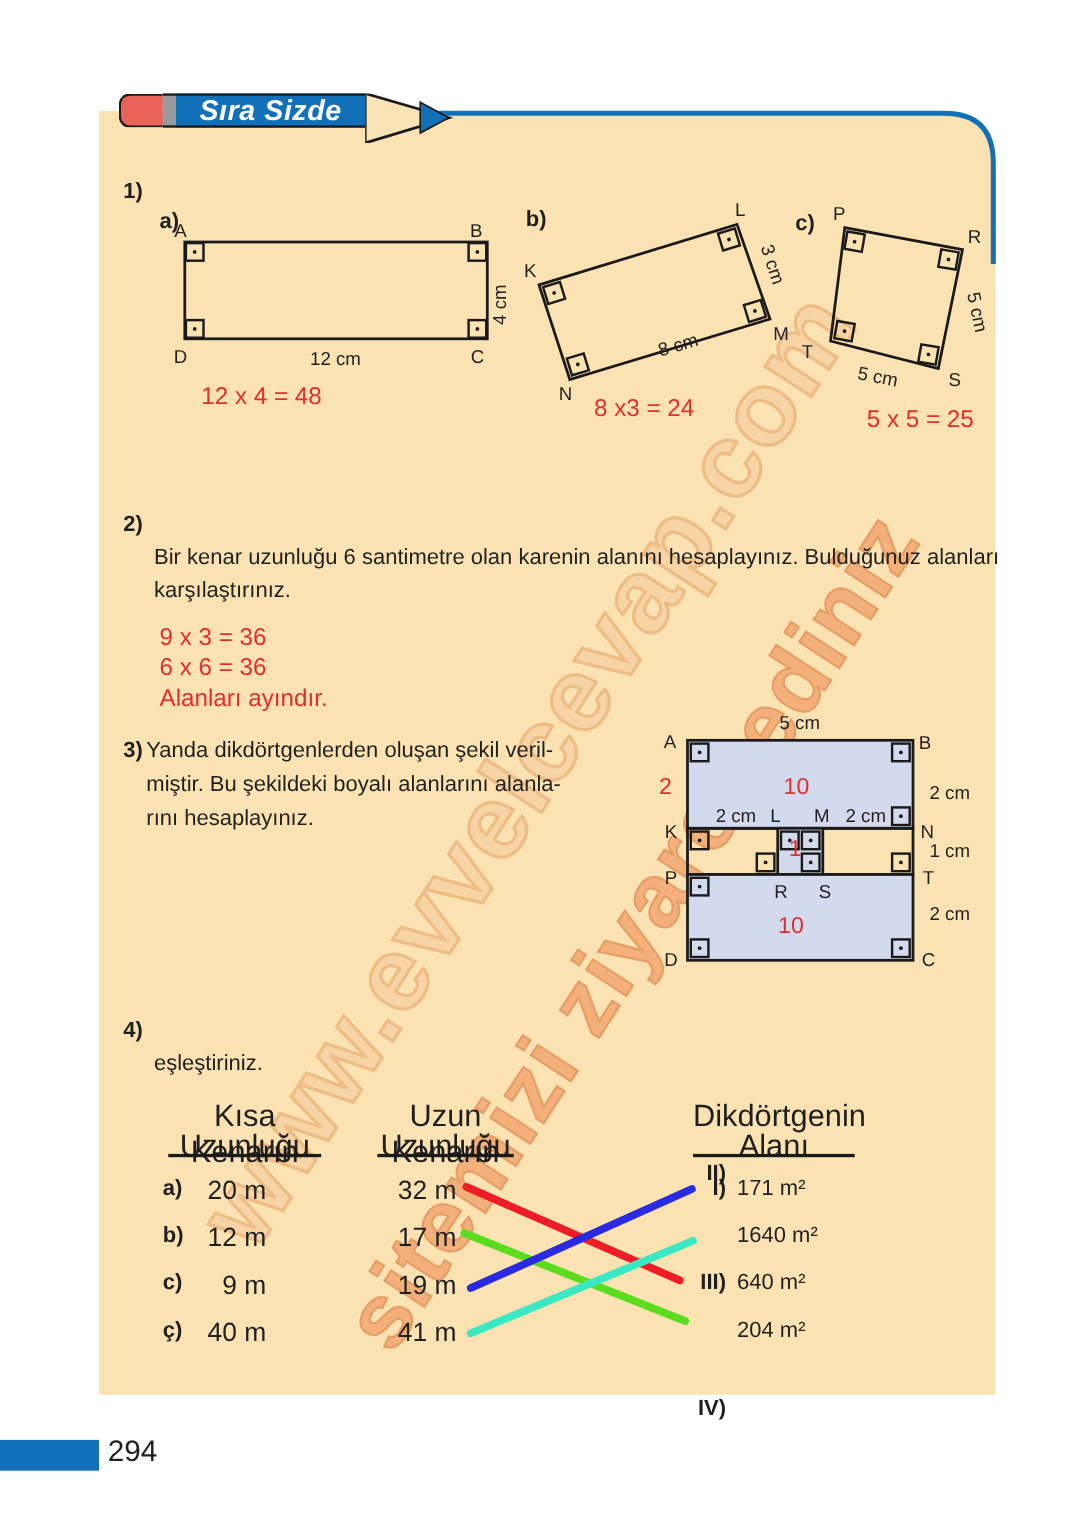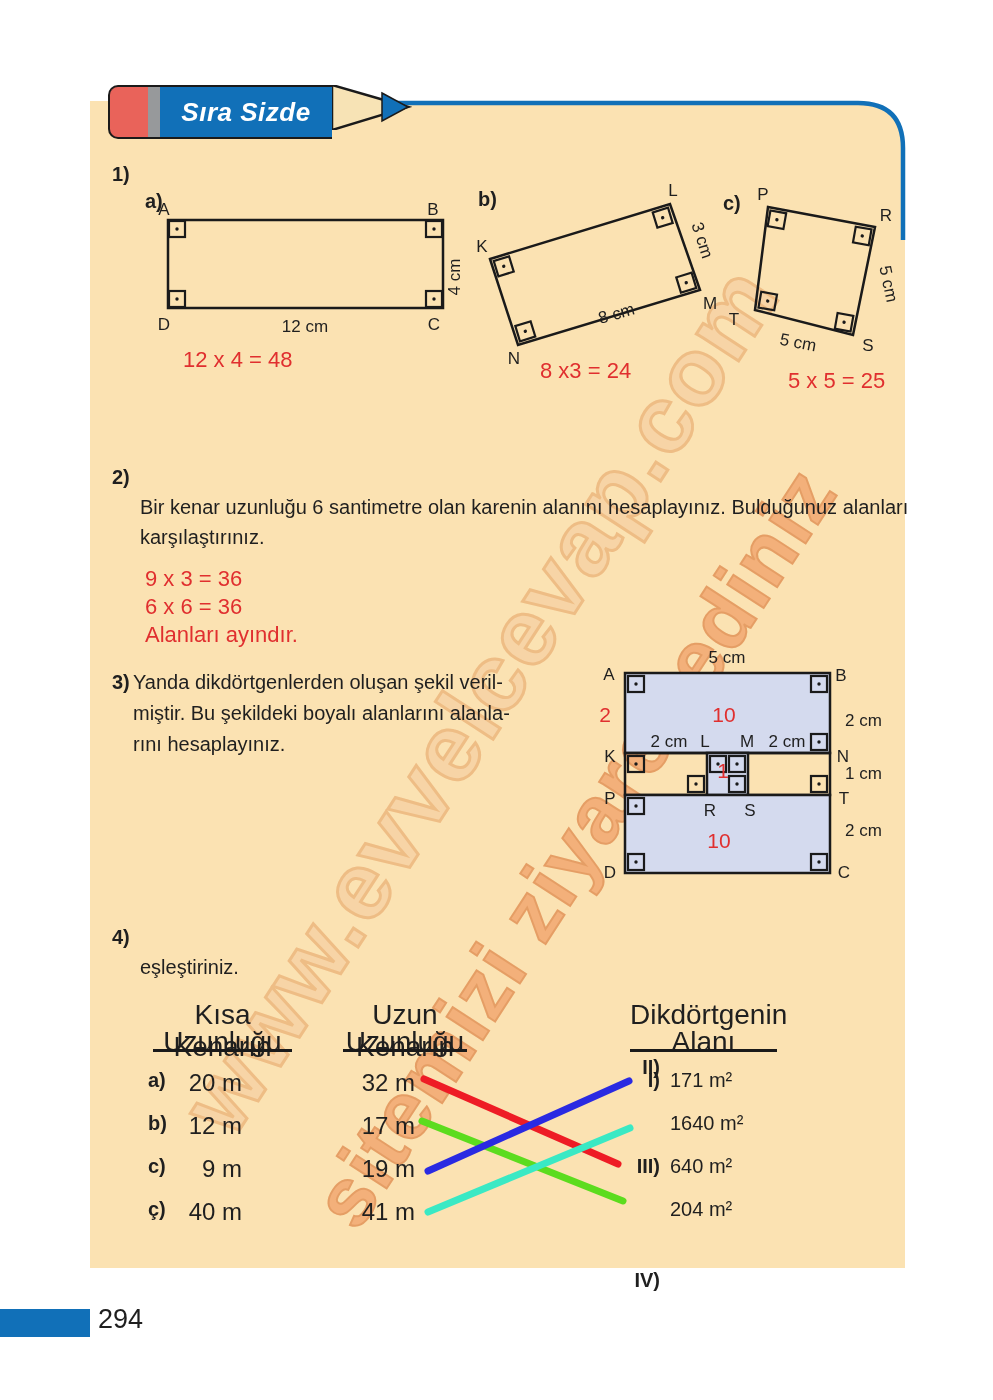--- a/index.html
+++ b/index.html
@@ -9,21 +9,21 @@
   .panel{position:absolute;left:90px;top:101px;width:815px;height:1167px;
          background:#fbe2b2;border-radius:0 46px 0 0;z-index:0;}
   
   .wm{position:absolute;z-index:1;font-weight:bold;text-align:center;white-space:nowrap;
       transform:rotate(-57deg);pointer-events:none;}
   .wm1{left:-150px;top:645px;width:1260px;font-size:95px;color:#f6cfa2;
        -webkit-text-stroke:3px #eaaf74;opacity:.72;letter-spacing:2px;}
   .wm2{left:-25px;top:800px;width:1200px;font-size:82px;color:#f1a26b;
        -webkit-text-stroke:2px #e08c50;opacity:.78;letter-spacing:2px;}
   
-  .pencil{position:absolute;left:88px;top:85px;height:54px;display:flex;z-index:3;padding-left:20px;}
+  .pencil{position:absolute;left:88px;top:85px;height:31px;display:flex;z-index:3;padding-left:20px;}
   .eraser{width:38px;background:#e9635a;border:2.5px solid #1a1a1a;border-right:none;
           border-radius:10px 0 0 10px;}
   .ferrule{width:12px;background:#97999b;border-top:2.5px solid #1a1a1a;border-bottom:2.5px solid #1a1a1a;}
   .pbody{width:172px;background:#1170b8;border-top:2.5px solid #1a1a1a;border-bottom:2.5px solid #1a1a1a;
          display:flex;align-items:center;justify-content:center;}
   .pbody span{color:#ffffff;font-style:italic;font-weight:bold;font-size:26px;letter-spacing:.5px;}
   .z2{z-index:2;}
   .z3{z-index:3;}
   .qnum{font-weight:bold;font-size:20px;}
   .qline{font-size:20px;white-space:nowrap;}

